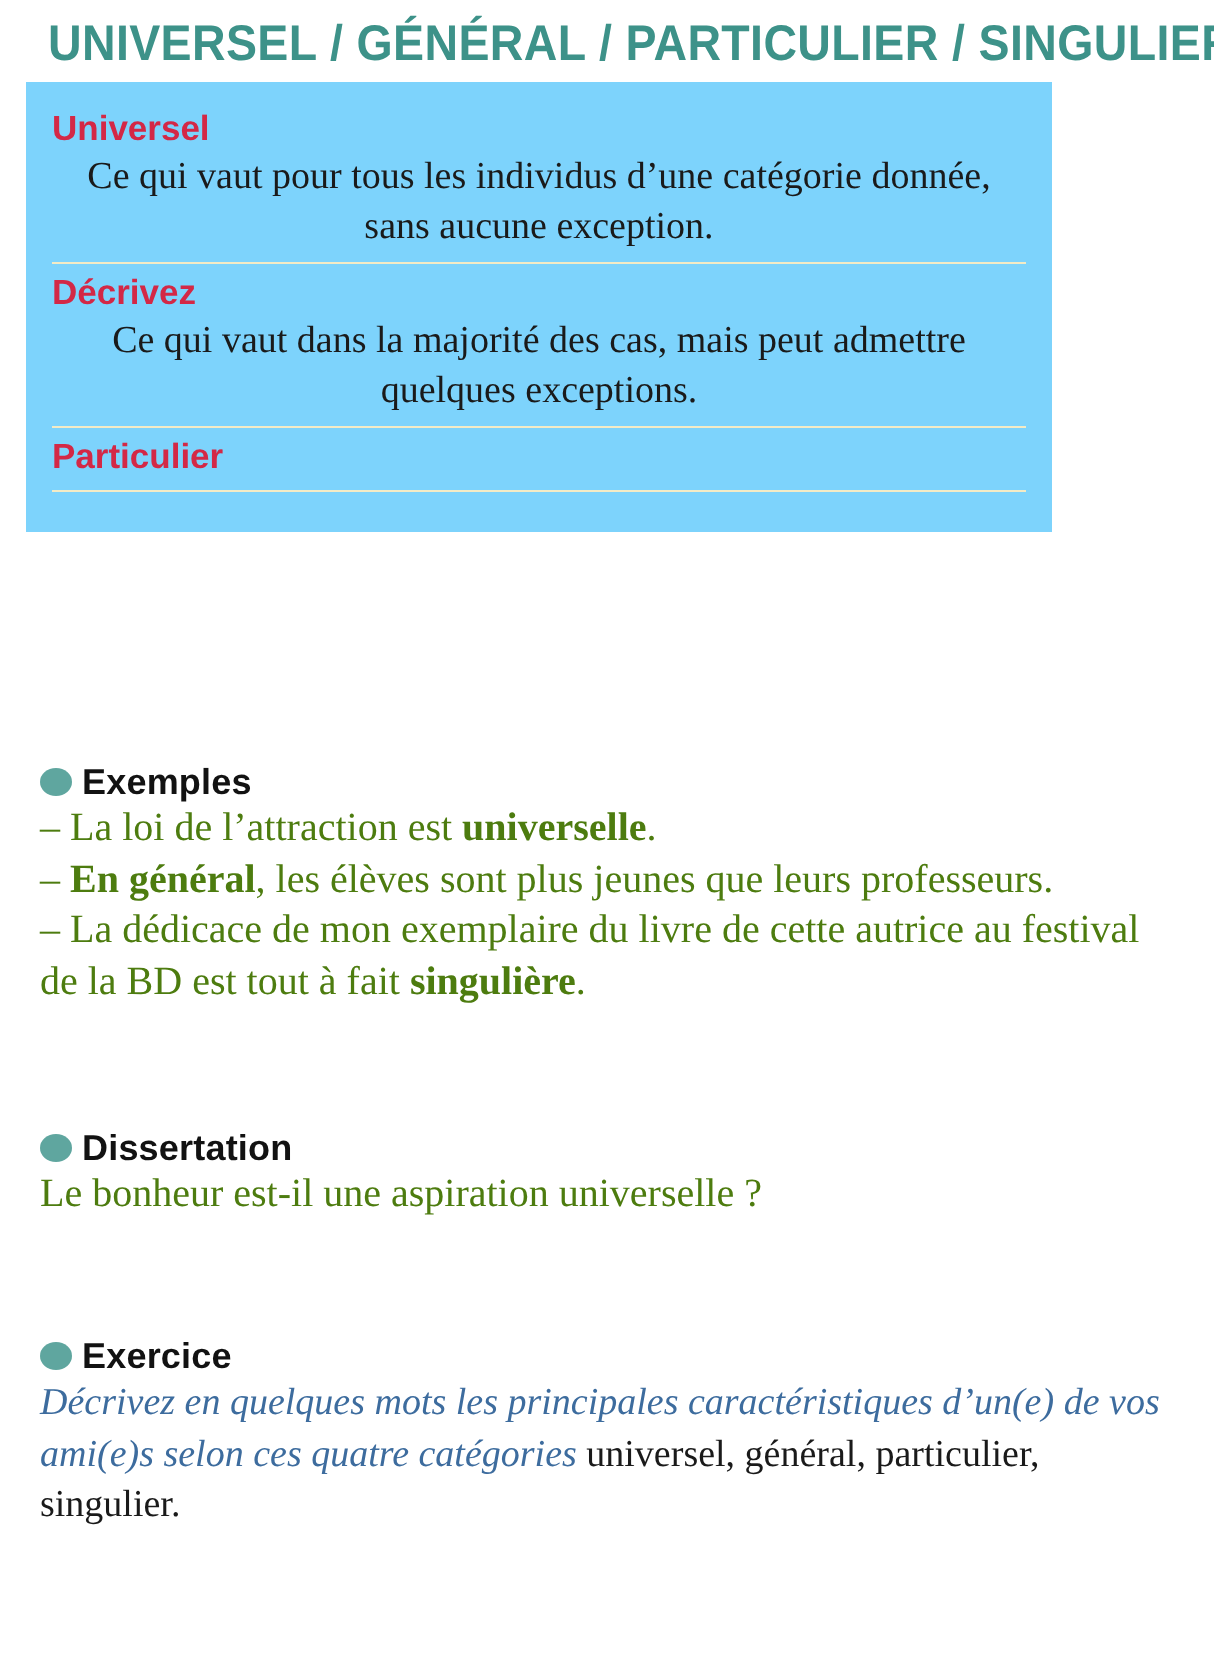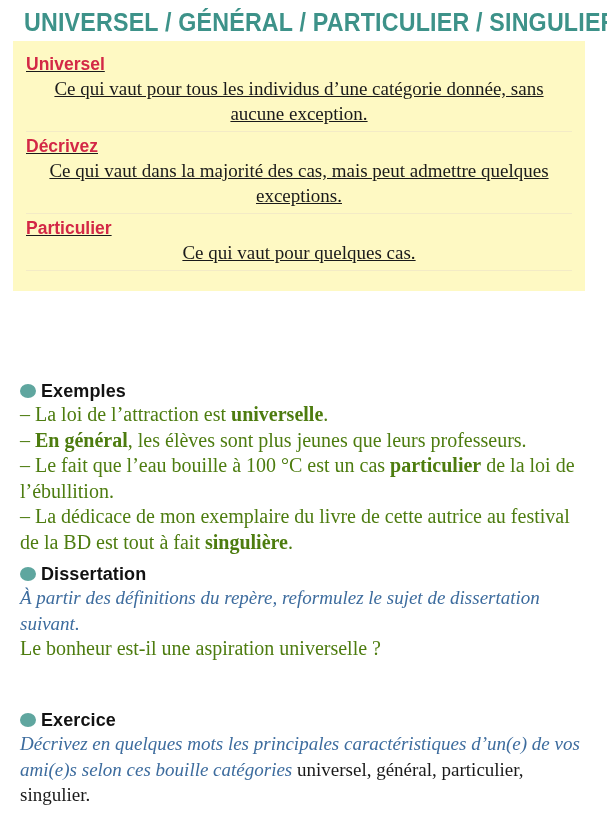--- a/index.html
+++ b/index.html
@@ -36,25 +36,24 @@
     transform: scaleX(0.93);
     transform-origin: left center;
     white-space: nowrap;
   }
 
   
   .def-box {
     position: absolute;
     left: 13px;
     top: 41px;
-    width: 572px;
-    background: #fef9c3;
+    width: 513px;
+    background: #7dd3fc;
     padding: 9px 13px 11px 13px;
     box-sizing: border-box;
-    text-decoration: underline;
   }
   .def-entry {
     padding: 4px 0 5px 0;
   }
   .def-entry + .def-entry {
     border-top: 1px solid #f3ebc6;
   }
   .def-term {
     font-family: "Liberation Sans Narrow", "Liberation Sans", sans-serif;
     font-weight: bold;
@@ -132,21 +131,20 @@
       <div class="def-text">Ce qui vaut pour tous les individus d’une catégorie donnée, sans aucune exception.</div>
     </div>
 
     <div class="def-entry">
       <div class="def-term">Décrivez</div>
       <div class="def-text">Ce qui vaut dans la majorité des cas, mais peut admettre quelques exceptions.</div>
     </div>
 
     <div class="def-entry">
       <div class="def-term">Particulier</div>
-      <div class="def-text">Ce qui vaut pour quelques cas.</div>
     </div>
 
     <div class="def-entry">
     </div>
 
   </div>
 
   <div class="section" id="sec-examples" style="top:381px;">
     <div class="section-head">
       <span class="bullet-dot"></span>
@@ -154,39 +152,35 @@
     </div>
 
     <div class="body-line">
       <span>–</span>&nbsp;<span>La loi de l’attraction est </span><b>universelle</b><span>.</span>
     </div>
 
     <div class="body-line">
       <span>–</span>&nbsp;<span></span><b>En général</b><span>, les élèves sont plus jeunes que leurs professeurs.</span>
     </div>
 
-    <div class="body-line">
-      <span>–</span>&nbsp;<span>Le fait que l’eau bouille à 100 °C est un cas </span><b>particulier</b><span> de la loi de l’ébullition.</span>
-    </div>
 
     <div class="body-line">
       <span>–</span>&nbsp;<span>La dédicace de mon exemplaire du livre de cette autrice au festival de la BD est tout à fait </span><b>singulière</b><span>.</span>
     </div>
   </div>
 
   <div class="section" id="sec-dissertation" style="top:564px;">
     <div class="section-head">
       <span class="bullet-dot"></span>
       <span class="section-title">Dissertation</span>
     </div>
-    <div class="instruction">À partir des définitions du repère, reformulez le sujet de dissertation suivant.</div>
     <div class="body-line">Le bonheur est-il une aspiration universelle ?</div>
   </div>
 
-  <div class="section" id="sec-exercice" style="top:710px;">
+  <div class="section" id="sec-exercice" style="top:668px;">
     <div class="section-head">
       <span class="bullet-dot"></span>
       <span class="section-title">Exercice</span>
     </div>
-    <div class="instruction"><span>Décrivez en quelques mots les principales caractéristiques d’un(e) de vos ami(e)s selon ces bouille catégories</span><span class="plain"> universel, général, particulier, singulier.</span></div>
+    <div class="instruction"><span>Décrivez en quelques mots les principales caractéristiques d’un(e) de vos ami(e)s selon ces quatre catégories</span><span class="plain"> universel, général, particulier, singulier.</span></div>
   </div>
 
 </div>
 
 </body></html>

